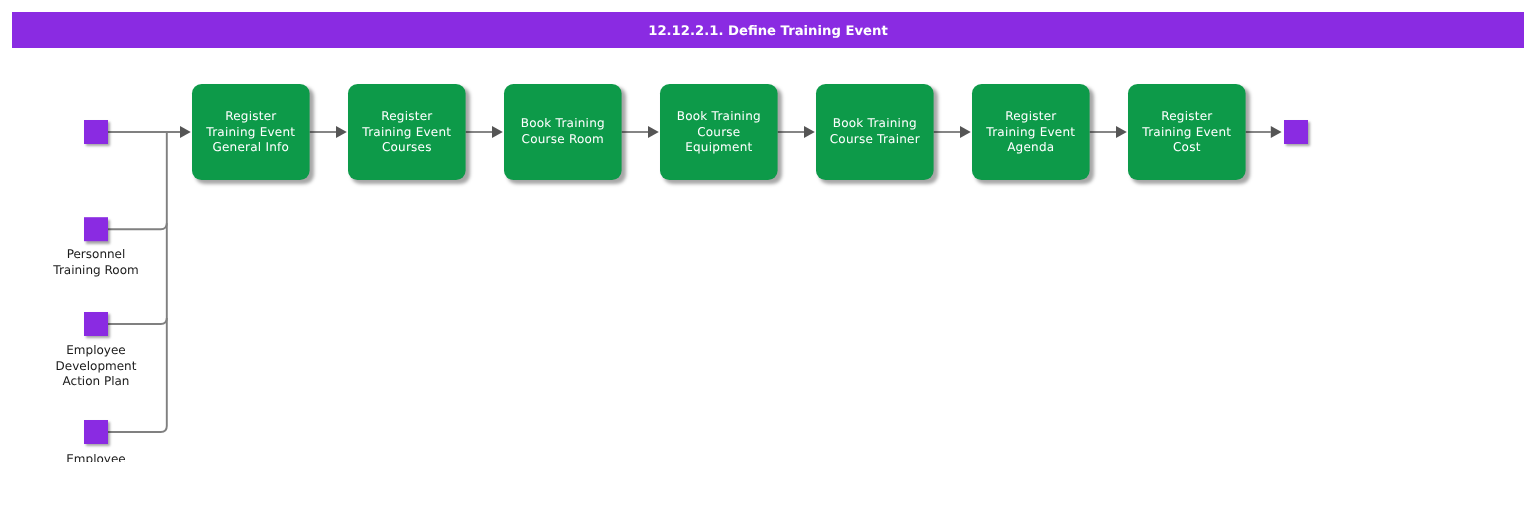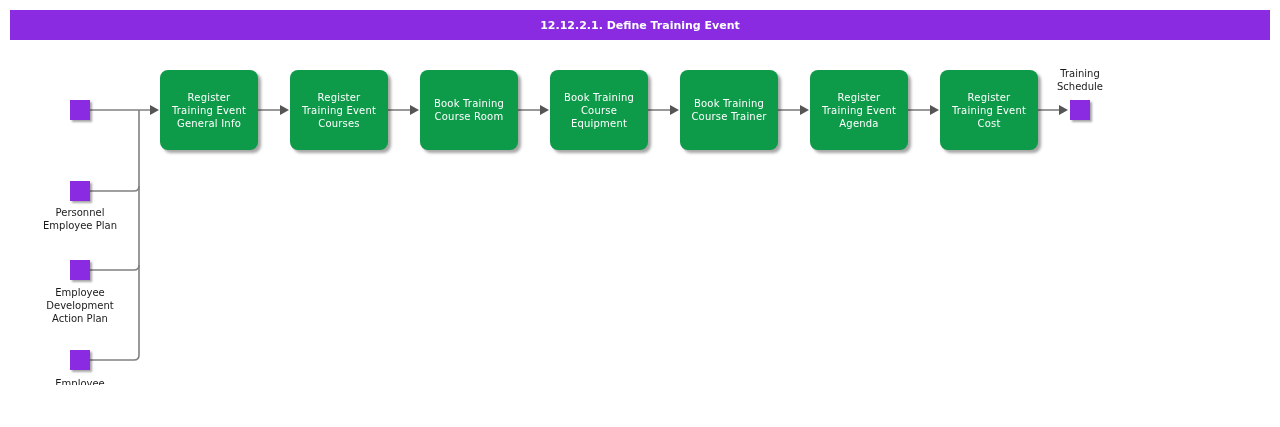--- a/index.html
+++ b/index.html
@@ -99,21 +99,21 @@
     <polygon class="arrowhead" points="930,105 939,110 930,115"></polygon>
 
     <path class="flowline" d="M 1038 110 H 1059"></path>
     <polygon class="arrowhead" points="1059,105 1068,110 1059,115"></polygon>
   </svg>
 
   <div class="io-node" style="left:70px; top:100px;"></div>
 
   <div class="io-node" style="left:70px; top:181px;"></div>
   <div class="io-label" style="left:18px; top:206px;">Personnel
-Employee Plan</div>
+Training Room</div>
 
   <div class="io-node" style="left:70px; top:260px;"></div>
   <div class="io-label" style="left:18px; top:286px;">Employee
 Development
 Action Plan</div>
 
   <div class="io-node" style="left:70px; top:350px;"></div>
   <div class="io-label" style="left:18px; top:377px;">Employee
 Competency
 Gap</div>
@@ -131,17 +131,15 @@
 Equipment</div>
   <div class="step" style="left:680px;">Book Training
 Course Trainer</div>
   <div class="step" style="left:810px;">Register
 Training Event
 Agenda</div>
   <div class="step" style="left:940px;">Register
 Training Event
 Cost</div>
 
-  <div class="io-label" style="left:1018px; top:67px;">Training
-Schedule</div>
   <div class="io-node" style="left:1070px; top:100px;"></div>
 
 </div>
 
 </body></html>

